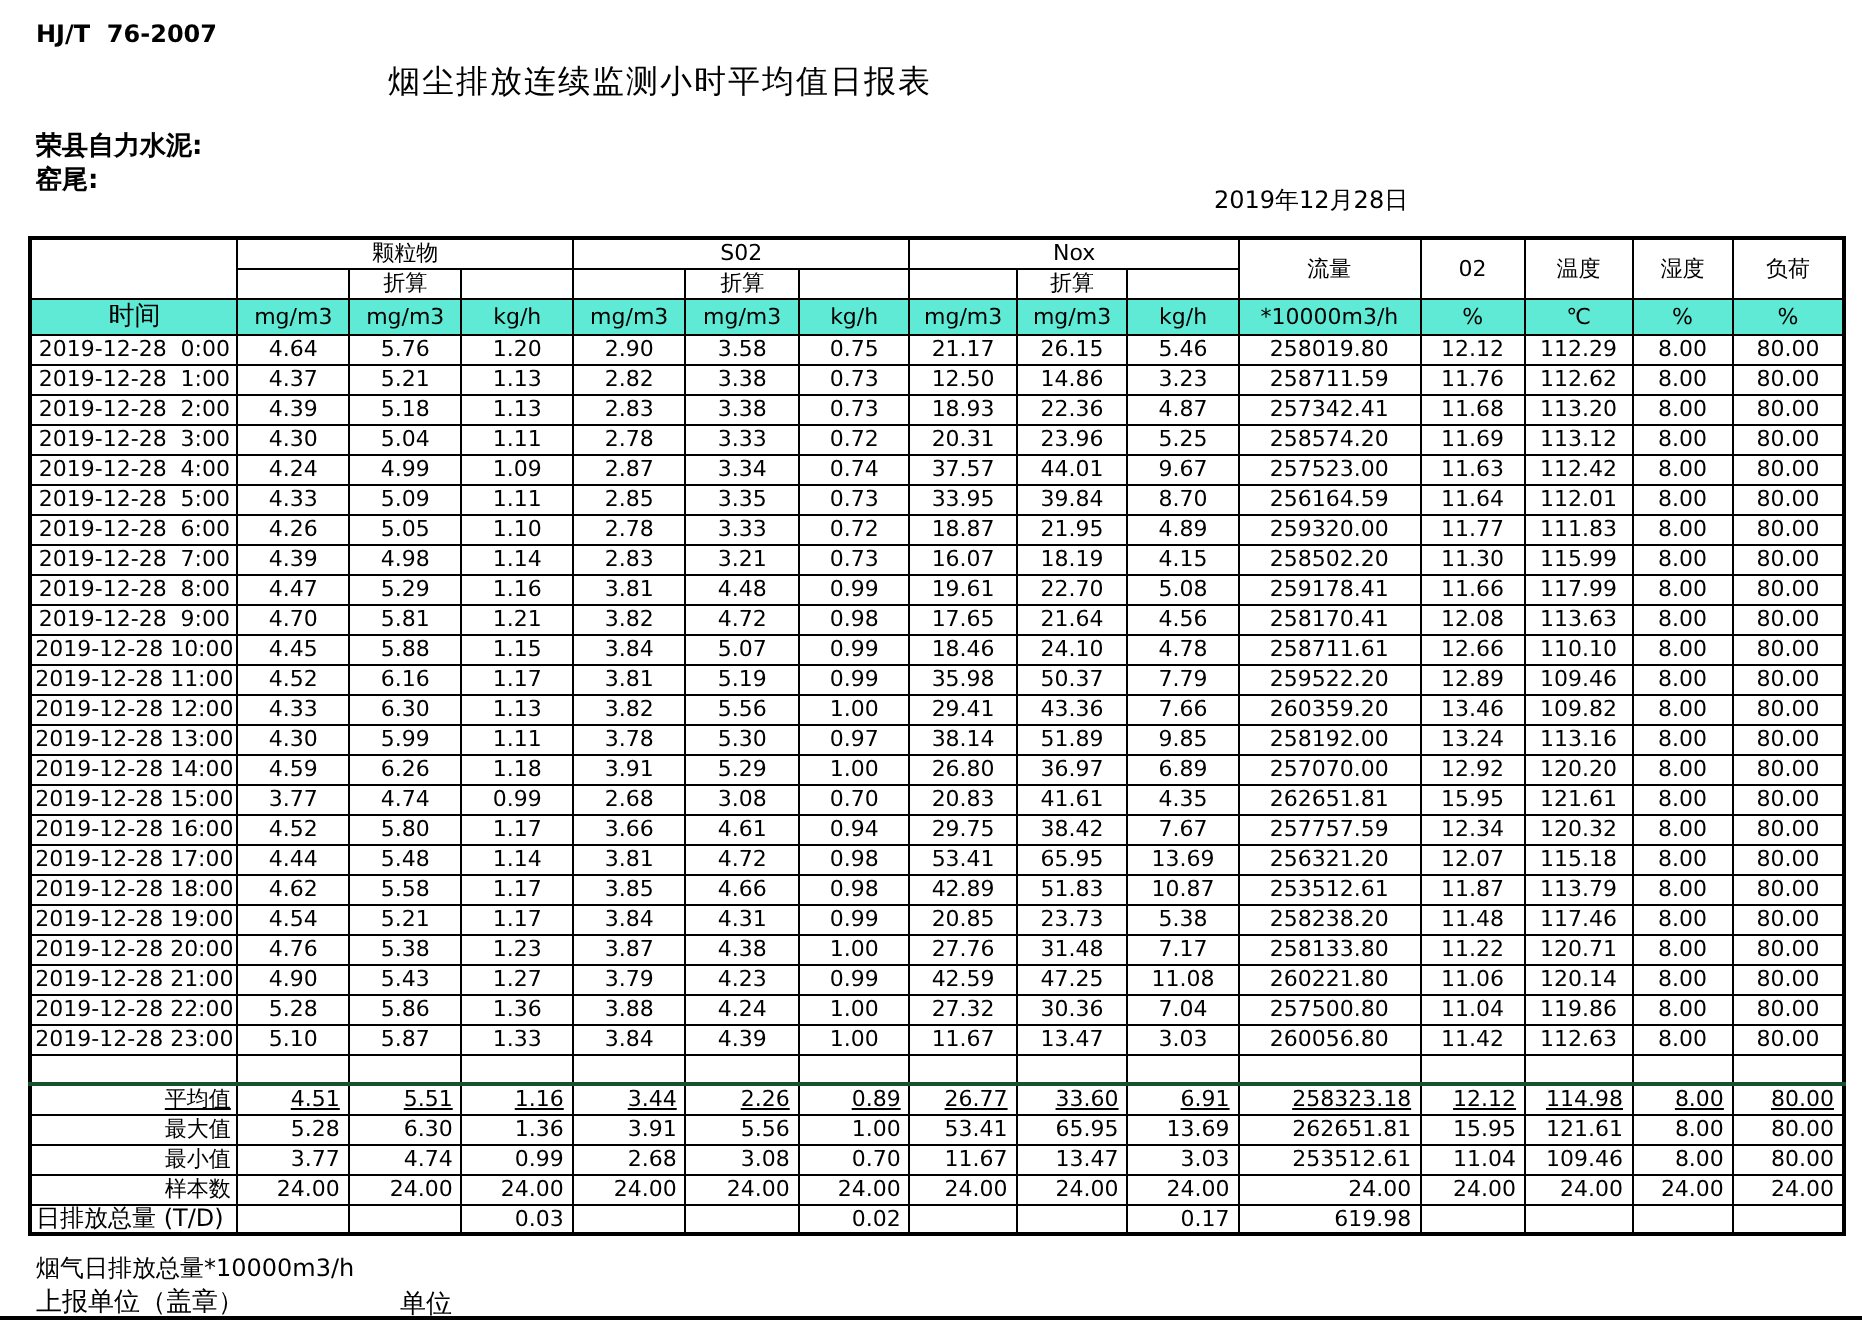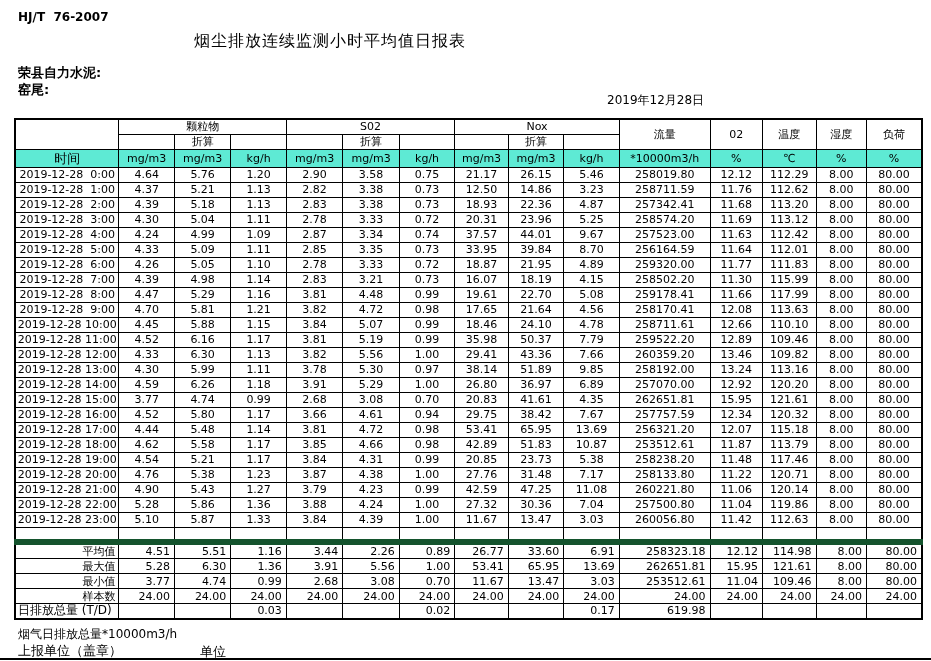--- a/index.html
+++ b/index.html
@@ -34,21 +34,21 @@
     overflow: hidden;
     padding: 0;
   }
   thead td { font-size: 12px; }
   tr.units-row td { height: 18px; font-size: 11px; }
   .green { background: #5eead4; }
   td.time-cell { white-space: pre; font-size: 11px; }
   tr.blank-row td { height: 15px; }
   tr.summary-row td { text-align: right; padding-right: 4px; }
   tr.summary-row td.label-cell { padding-right: 3px; }
-  tr.thick-top td { border-top: 6px solid #14532d; }
+  tr.thick-top td { border-top: 2px solid #14532d; text-decoration: underline; }
   tr.daily-row td { text-align: right; padding-right: 4px; margin-left: 10px; }
   tr.daily-row td.label-cell { text-align: left; padding-left: 2px; padding-right: 0; font-size: 12px; white-space: pre; }
 
   .note        { position: absolute; left: 18px;  top: 626px; font-size: 12px; }
   .report-unit { position: absolute; left: 18px;  top: 642px; font-size: 13px; }
   .unit-label  { position: absolute; left: 200px; top: 643px; font-size: 13px; }
   .bottom-line { position: absolute; left: 0; top: 658px; width: 931px; height: 2px; background: #000; }
 </style>
 </head>
 <body>

